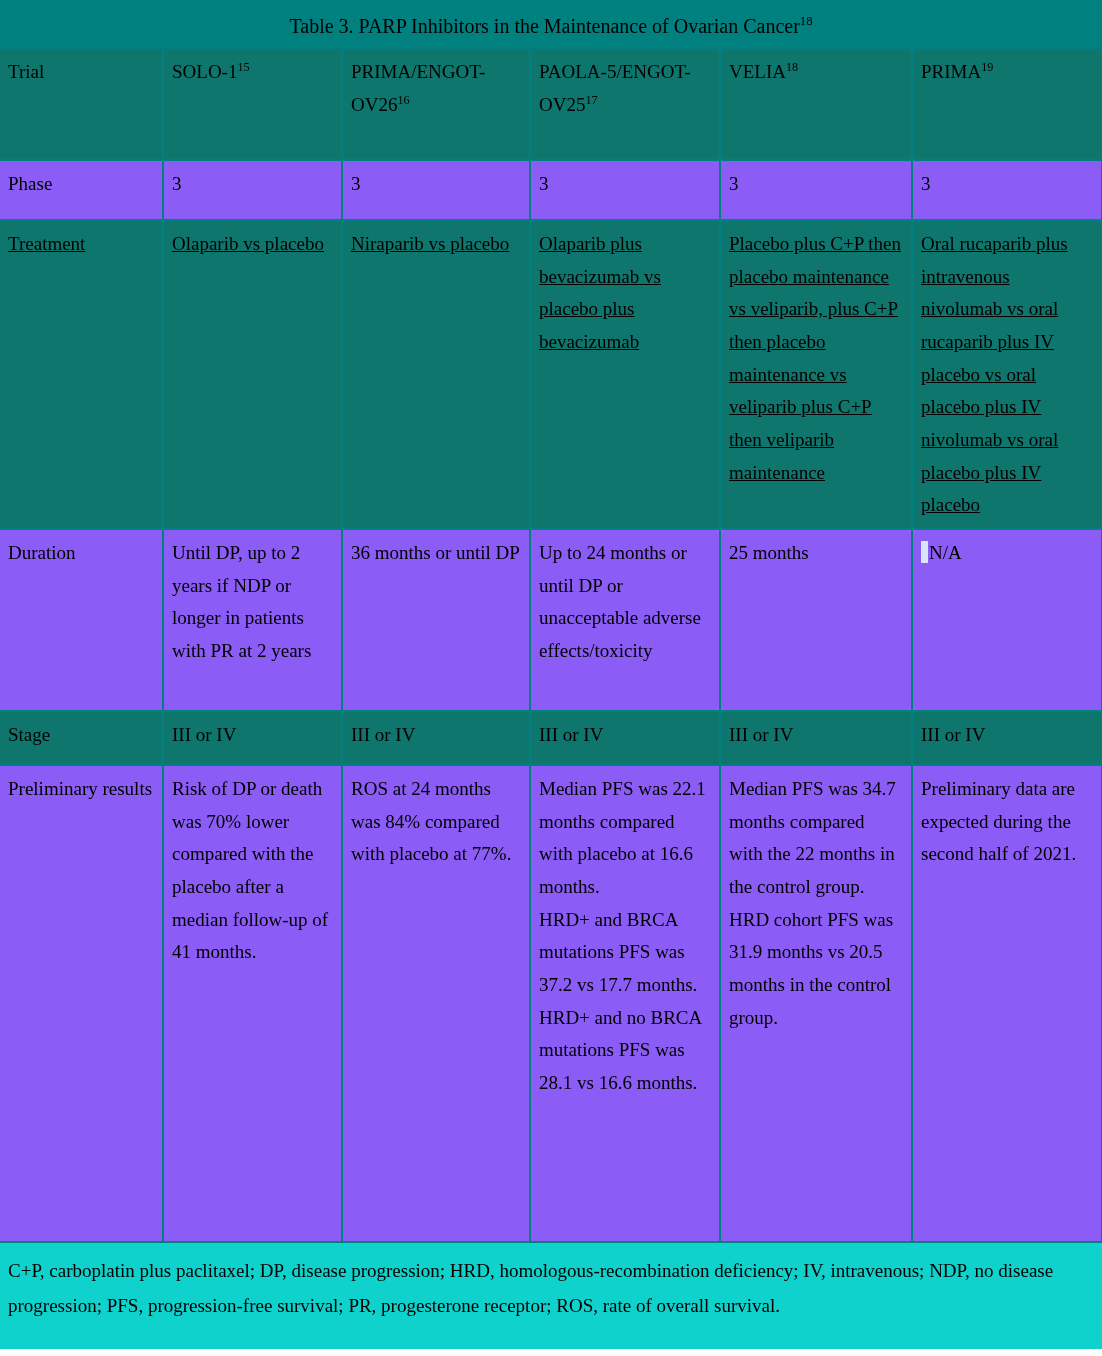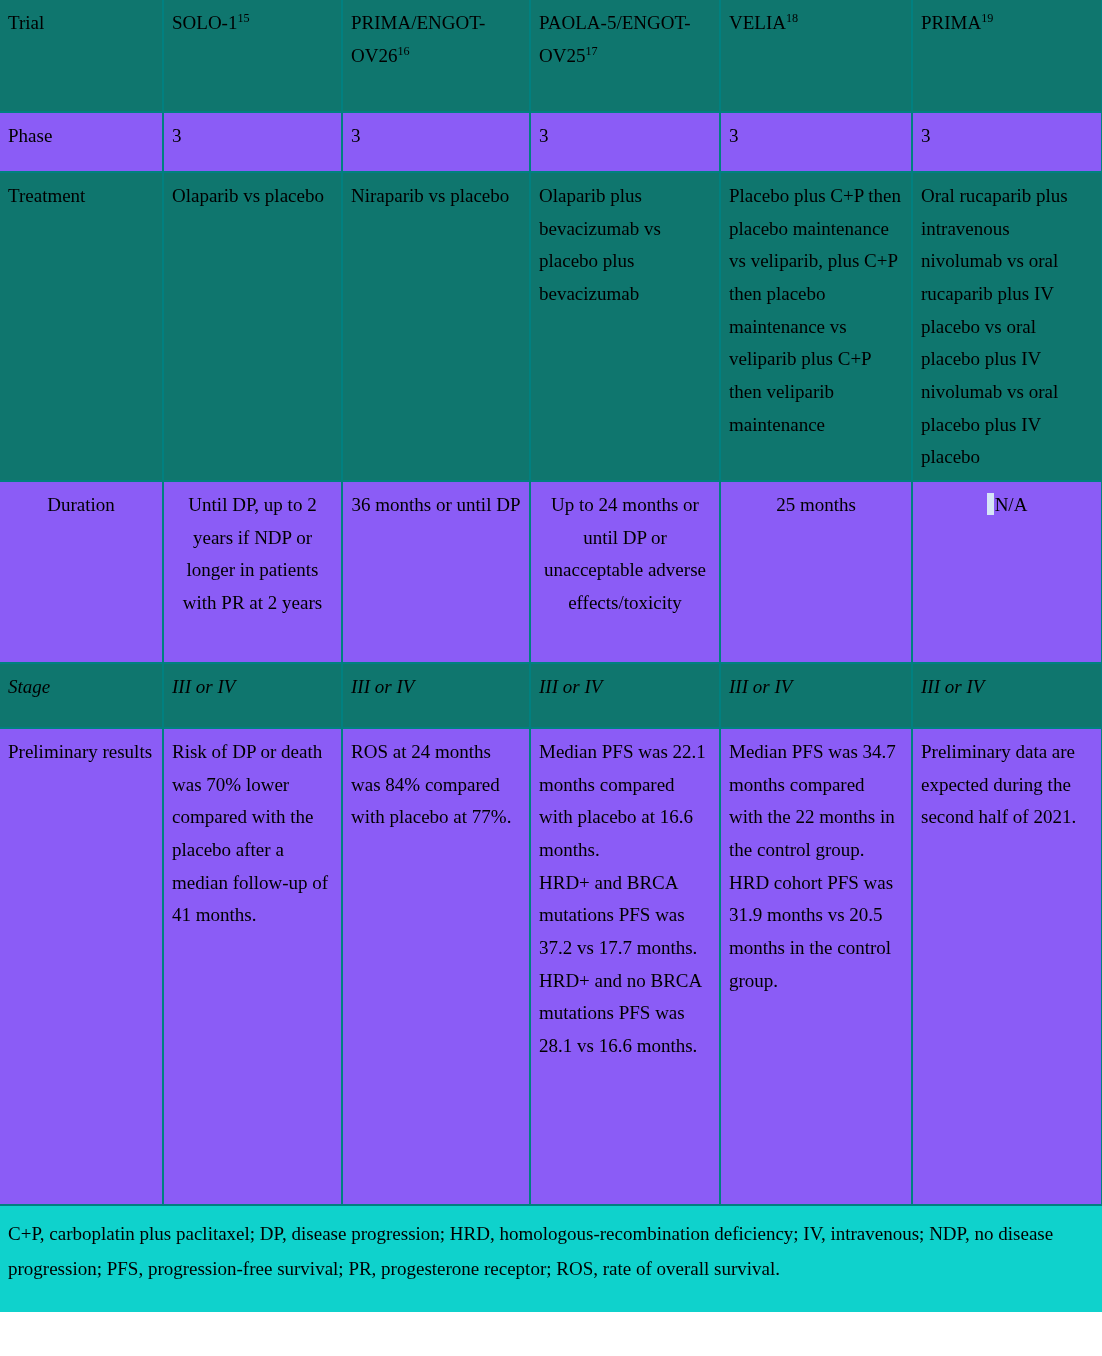--- a/index.html
+++ b/index.html
@@ -55,23 +55,23 @@
     border-bottom: 2px solid #018080;
   }
 
   
   tr.cyan td { background: #0f766e; }
   
   tr.white td { background: #8b5cf6; }
 
   tr.header-row td { height: 112px; }
   tr.phase-row td { height: 60px; }
-  tr.treatment-row td { height: 292px; }
-  tr.duration-row td { height: 182px; text-align: center; }
-  tr.stage-row td { height: 65px; font-style: italic; }
+  tr.treatment-row td { height: 292px; text-decoration: underline; }
+  tr.duration-row td { height: 182px; }
+  tr.stage-row td { height: 54px; }
   tr.results-row td { height: 477px; }
 
   tr.footnote-row td {
     background: #0FD2CC;
     border-right: 0;
     border-bottom: 0;
     height: 107px;
     padding-top: 10px;
     padding-left: 8px;
     padding-right: 10px;
@@ -102,20 +102,25 @@
     <colgroup>
       <col class="c0">
         <col class="c1">
         <col class="c2">
       <col class="c3">
         <col class="c4">
         <col class="c5">
     </colgroup>
     <tbody>
 
+      <tr class="title-row">
+        <td colspan="6" class="last-col">
+          <span>Table 3. PARP Inhibitors in the Maintenance of Ovarian Cancer</span><sup>18</sup>
+        </td>
+      </tr>
 
       <tr class="cyan header-row">
         <td>
           <span>Trial</span><sup></sup>
         </td>
         <td>
           <span>SOLO-1</span><sup>15</sup>
         </td>
         <td>
           <span>PRIMA/ENGOT-OV26</span><sup>16</sup>

